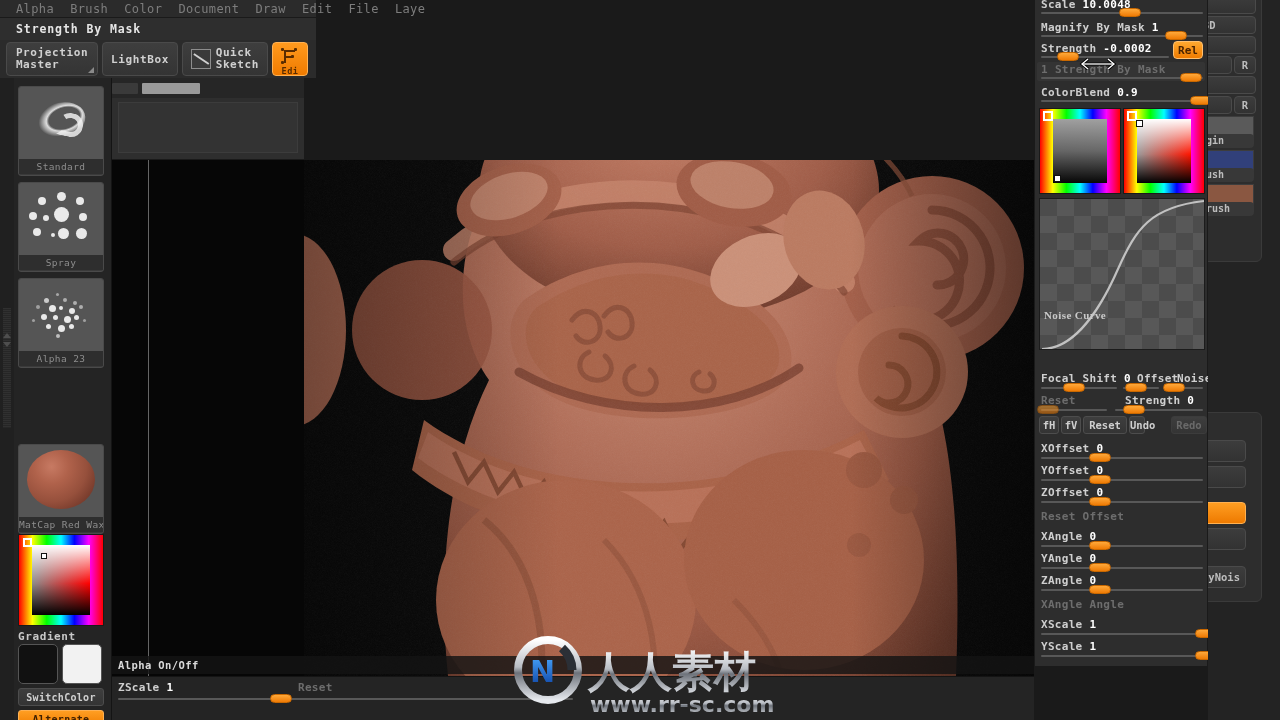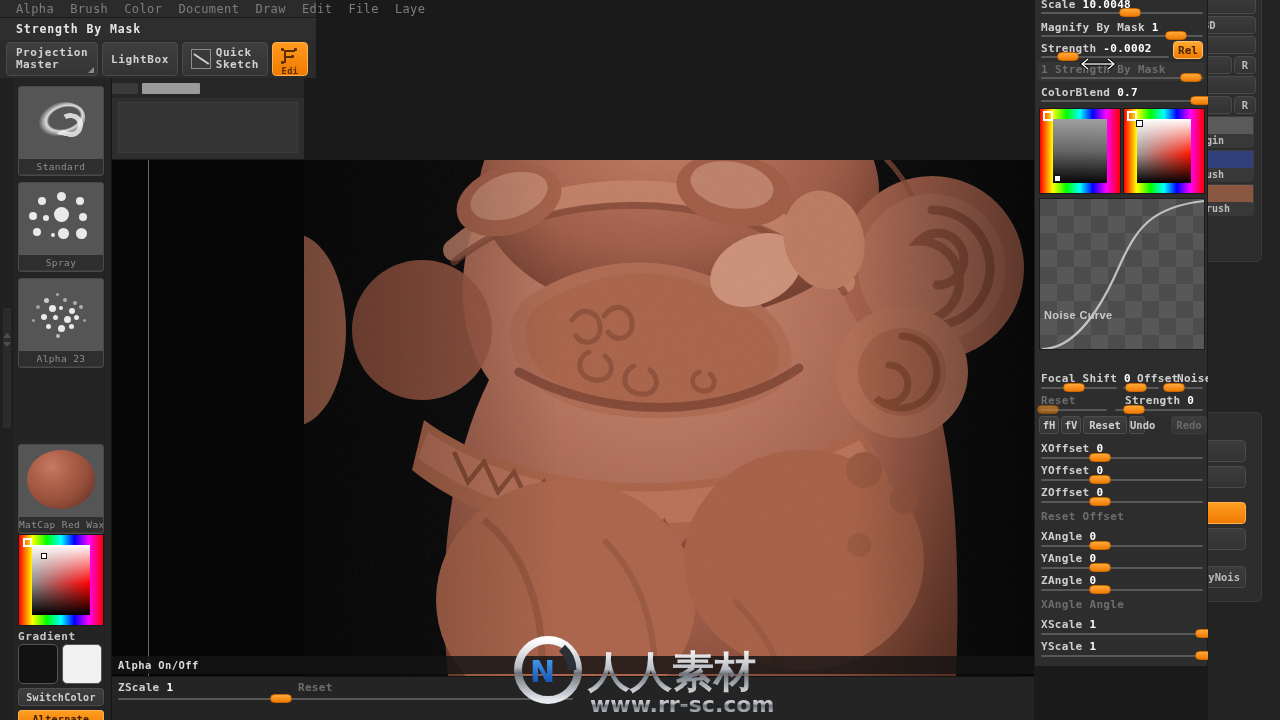--- a/index.html
+++ b/index.html
@@ -158,21 +158,21 @@
   .rc .mkw{ position:absolute; width:10px;height:10px; border:2px solid #fff; }
   .rc .mkb{ position:absolute; width:7px;height:7px; border:1px solid #111; background:#fff; }
 
   .noisebox{ position:absolute; left:4px; width:166px; height:152px; border:1px solid #1c1c1c;
     background-color:#4c4c4c;
     background-image:
       linear-gradient(45deg,#585858 25%,transparent 25%,transparent 75%,#585858 75%),
       linear-gradient(45deg,#585858 25%,transparent 25%,transparent 75%,#585858 75%);
     background-size:34px 34px; background-position:0 0,17px 17px; overflow:hidden;}
   .noisebox .lbl{ position:absolute; left:4px; top:110px; color:#c9c9c9; font-size:11px; font-weight:bold;
-                  letter-spacing:.4px; font-family:Liberation Sans, sans-serif;}
+                  letter-spacing:.4px; font-family:Liberation Serif, serif;}
 
   .minibtn{ position:absolute; height:18px; border-radius:3px; background:linear-gradient(#3e3e3e,#343434);
             border:1px solid #4d4d4d; color:#cfcfcf; font-size:10.5px; font-weight:bold; text-align:center;
             line-height:17px; font-family:"DejaVu Sans Mono", monospace; cursor:pointer; }
   .minibtn.dim{ color:#6a6a6a; border-color:#3c3c3c; }
 
   
   .fbtn{ position:absolute; background:linear-gradient(#3c3c3c,#323232); border:1px solid #4a4a4a;
          border-radius:4px; color:#bdbdbd; font-size:10.5px; font-weight:bold;
          font-family:"DejaVu Sans Mono", monospace; line-height:1; display:flex; align-items:center;
@@ -504,21 +504,21 @@
         <span>1</span>
         <span>Strength By Mask</span>
       </div>
       <div class="track" style="top:14px"></div>
       <div class="knob" style="left:145px;top:10px"></div>
     </div>
 
     <div class="srow" style="top:86px">
       <div class="cap">
         <span>ColorBlend</span>
-        <span class="val">0.7</span>
+        <span class="val">0.9</span>
       </div>
       <div class="track" style="top:14px"></div>
       <div class="knob" style="left:155px;top:10px"></div>
     </div>
 
     <div class="rc" style="left:4px;top:108px;width:82px;height:86px;
          background:linear-gradient(to right,#ff0000 0%,#ffff00 16%,#00ff00 33%,#00ffff 50%,#0000ff 66%,#ff00ff 83%,#ff0000 100%)">
       <div class="inner" style="background:linear-gradient(to bottom, rgba(160,160,160,1), rgba(100,100,100,.9) 50%, rgba(0,0,0,.95)),linear-gradient(to right,#6e6e6e,#8a8a8a)"></div>
       <div class="mkw" style="left:3px;top:2px"></div>
       <div class="mkb" style="left:14px;top:66px"></div>

